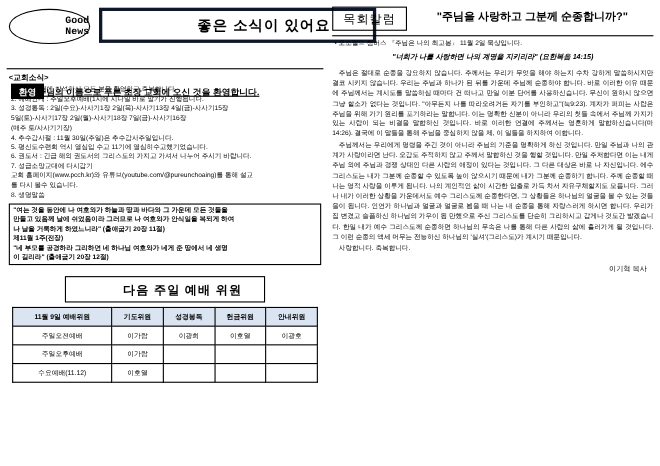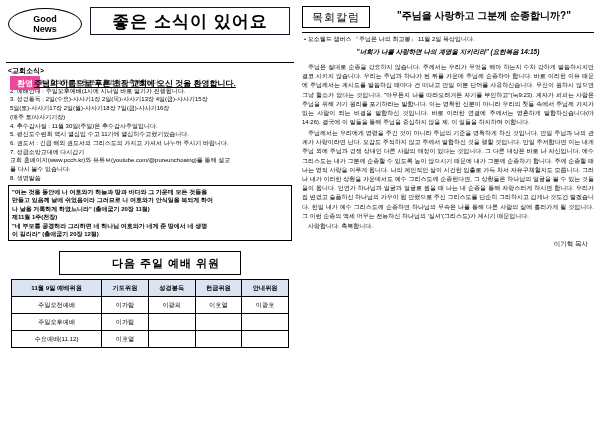--- a/index.html
+++ b/index.html
@@ -13,33 +13,33 @@
   }
   .page{position:relative;width:600px;height:424px;}
   .col-left{position:absolute;left:6px;top:6px;width:288px;height:412px;}
   .col-right{position:absolute;left:302px;top:6px;width:292px;height:412px;}
 
   
   .hdr{position:relative;height:34px;}
   .goodnews{
     position:absolute;left:2px;top:2px;width:72px;height:30px;
     border:1px solid #000;border-radius:50%;
-    display:flex;flex-direction:column;align-items:center;justify-content:center;
-    font-family:Liberation Sans, sans-serif;
+    display:flex;flex-direction:column;align-items:flex-end;justify-content:center;
+    font-family:Liberation Mono, monospace;
     font-size:9px;font-weight:bold;line-height:10px;
   }
   .hdr-title-box{
     position:absolute;left:84px;top:1px;width:198px;height:26px;
-    border:1px solid #0f172a;
-    display:flex;align-items:center;justify-content:center;
-    font-size:17px;font-weight:bold;letter-spacing:1px;
+    border:3px solid #0f172a;
+    display:flex;align-items:center;justify-content:center;
+    font-size:13px;font-weight:bold;letter-spacing:1px;padding-left:48px;
   }
   .welcome-tag{
     position:absolute;left:4px;top:36px;width:30px;height:14px;
-    background:#ec4899;color:#ffffff;
+    background:#000000;color:#ffffff;
     display:flex;align-items:center;justify-content:center;
     font-size:8px;font-weight:bold;
   }
   .welcome-text{
     position:absolute;left:28px;top:38px;width:244px;
     font-size:8px;font-weight:bold;line-height:11px;text-decoration:underline;
   }
   .hr{border:0;border-top:1px solid #000;margin:2px 0;}
 
   .sec-title{font-size:7px;font-weight:bold;margin:3px 0 2px 2px;}

